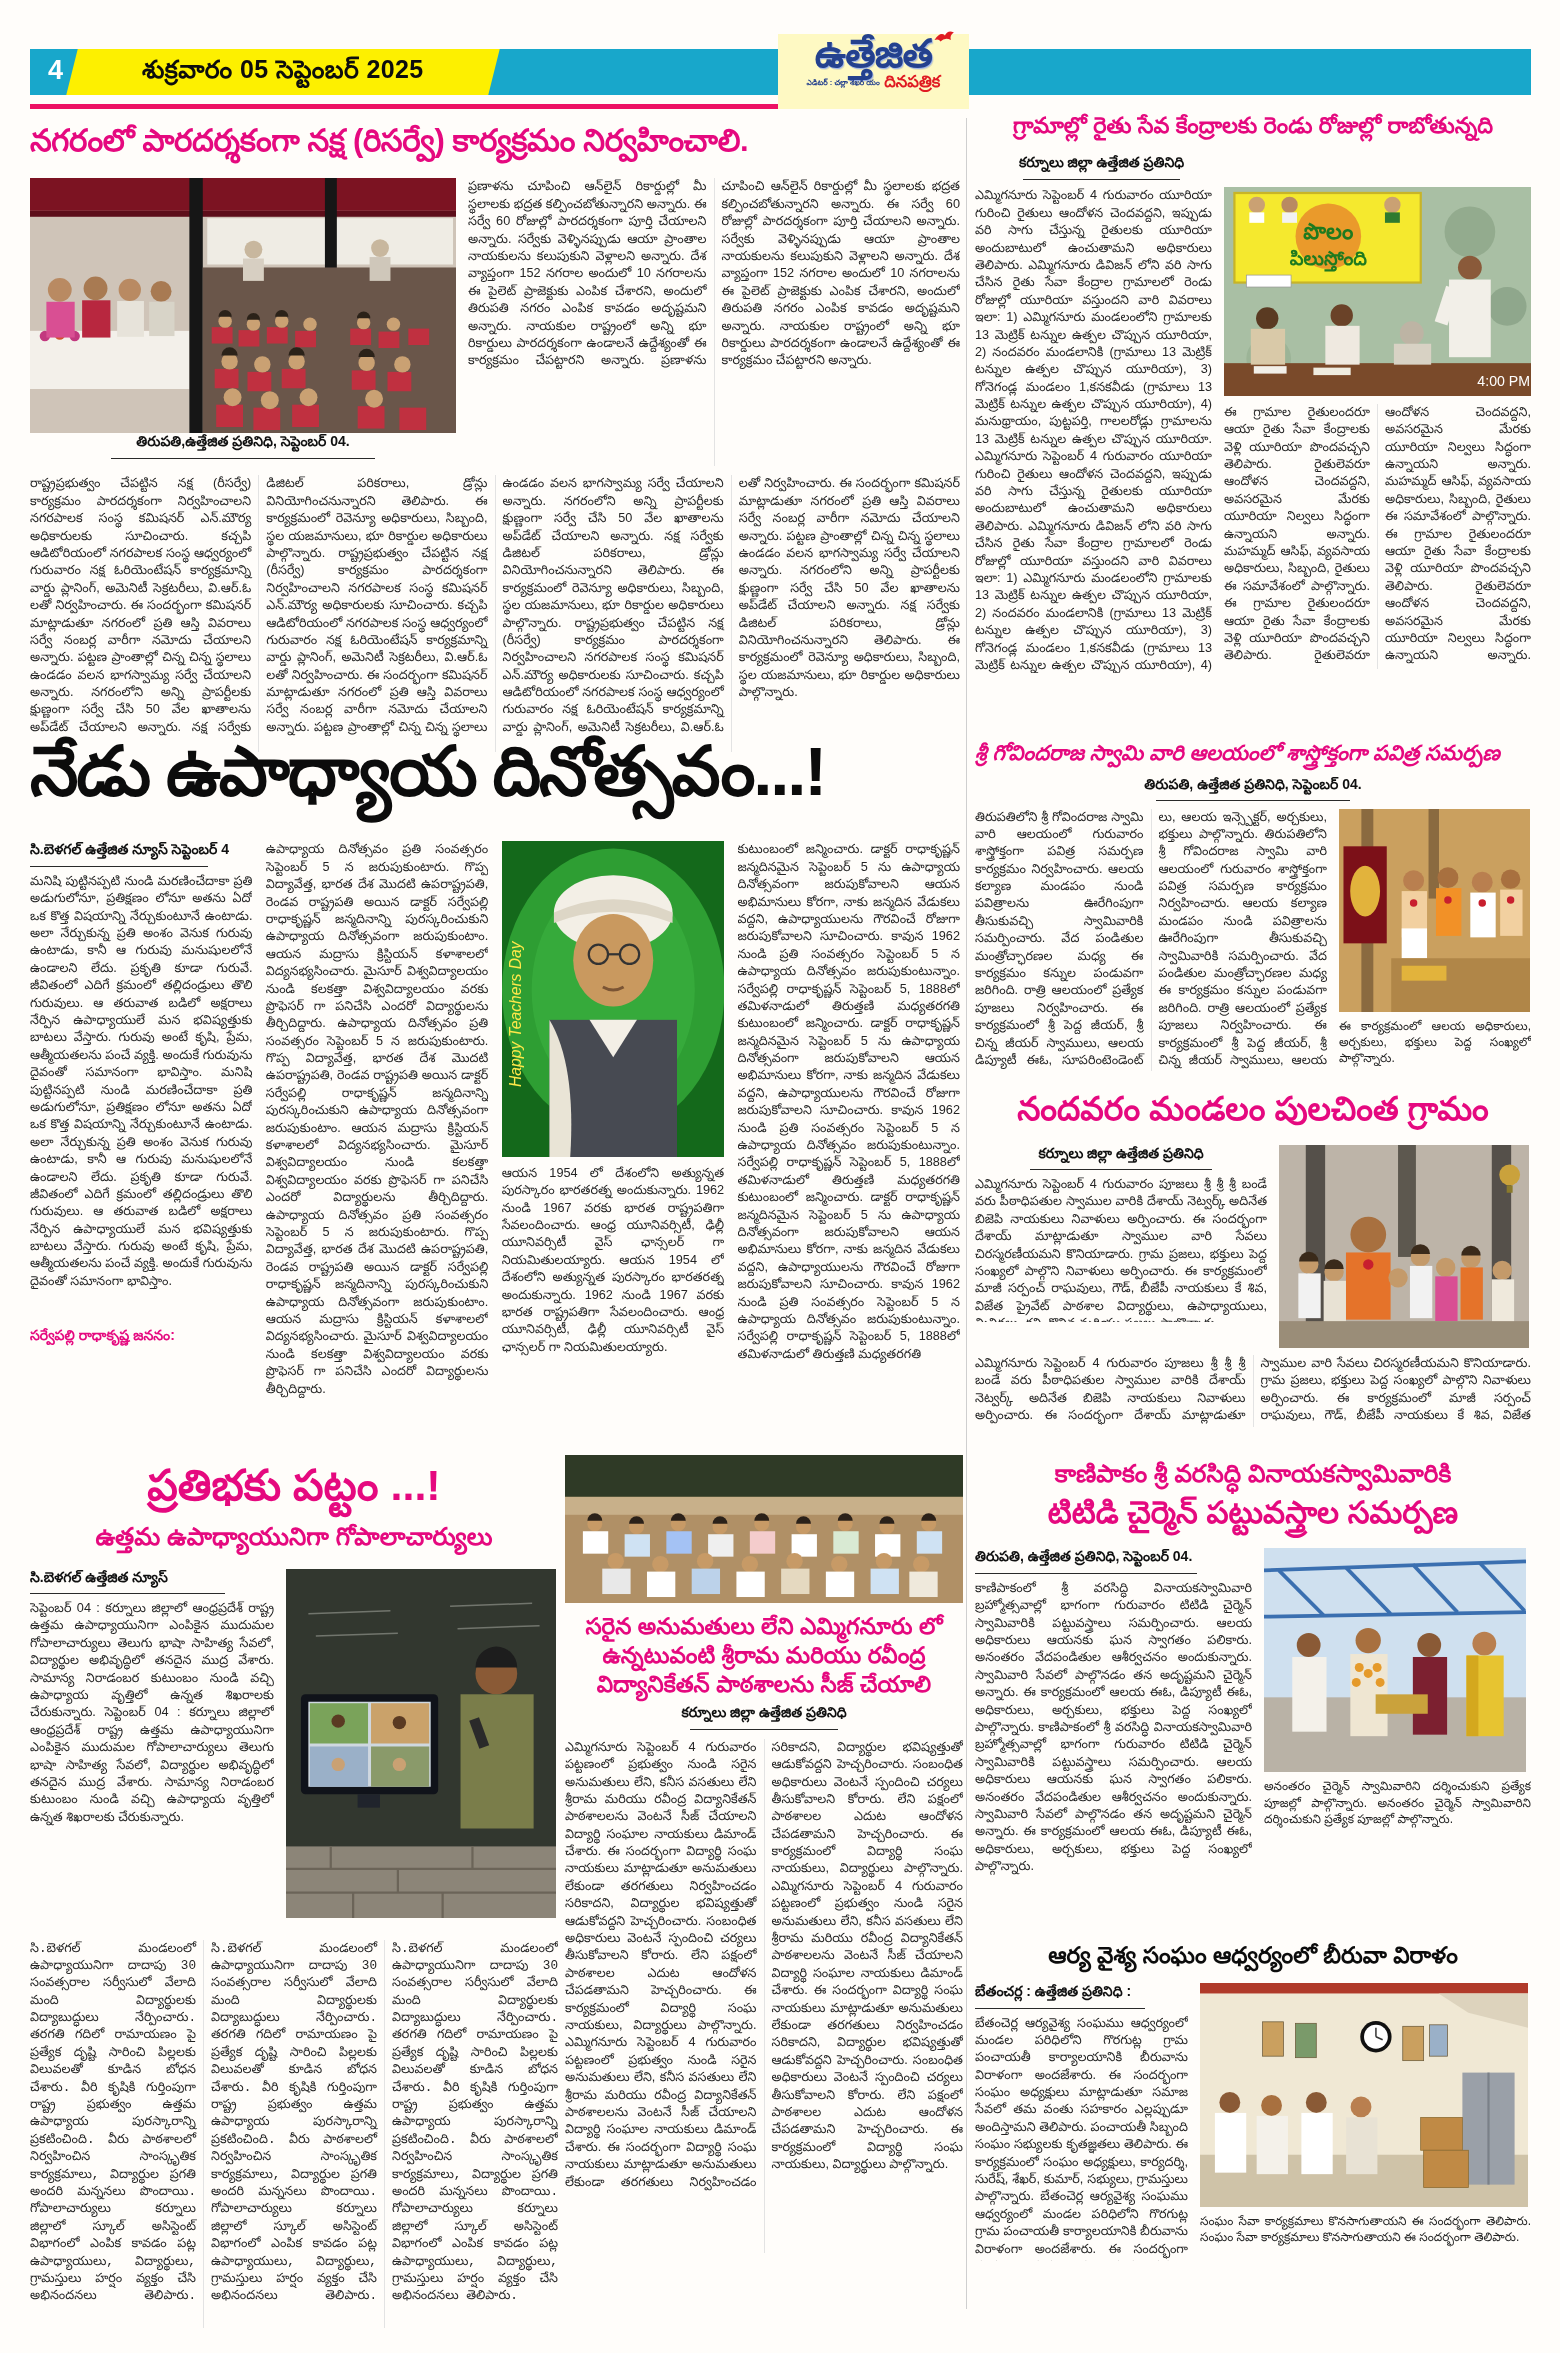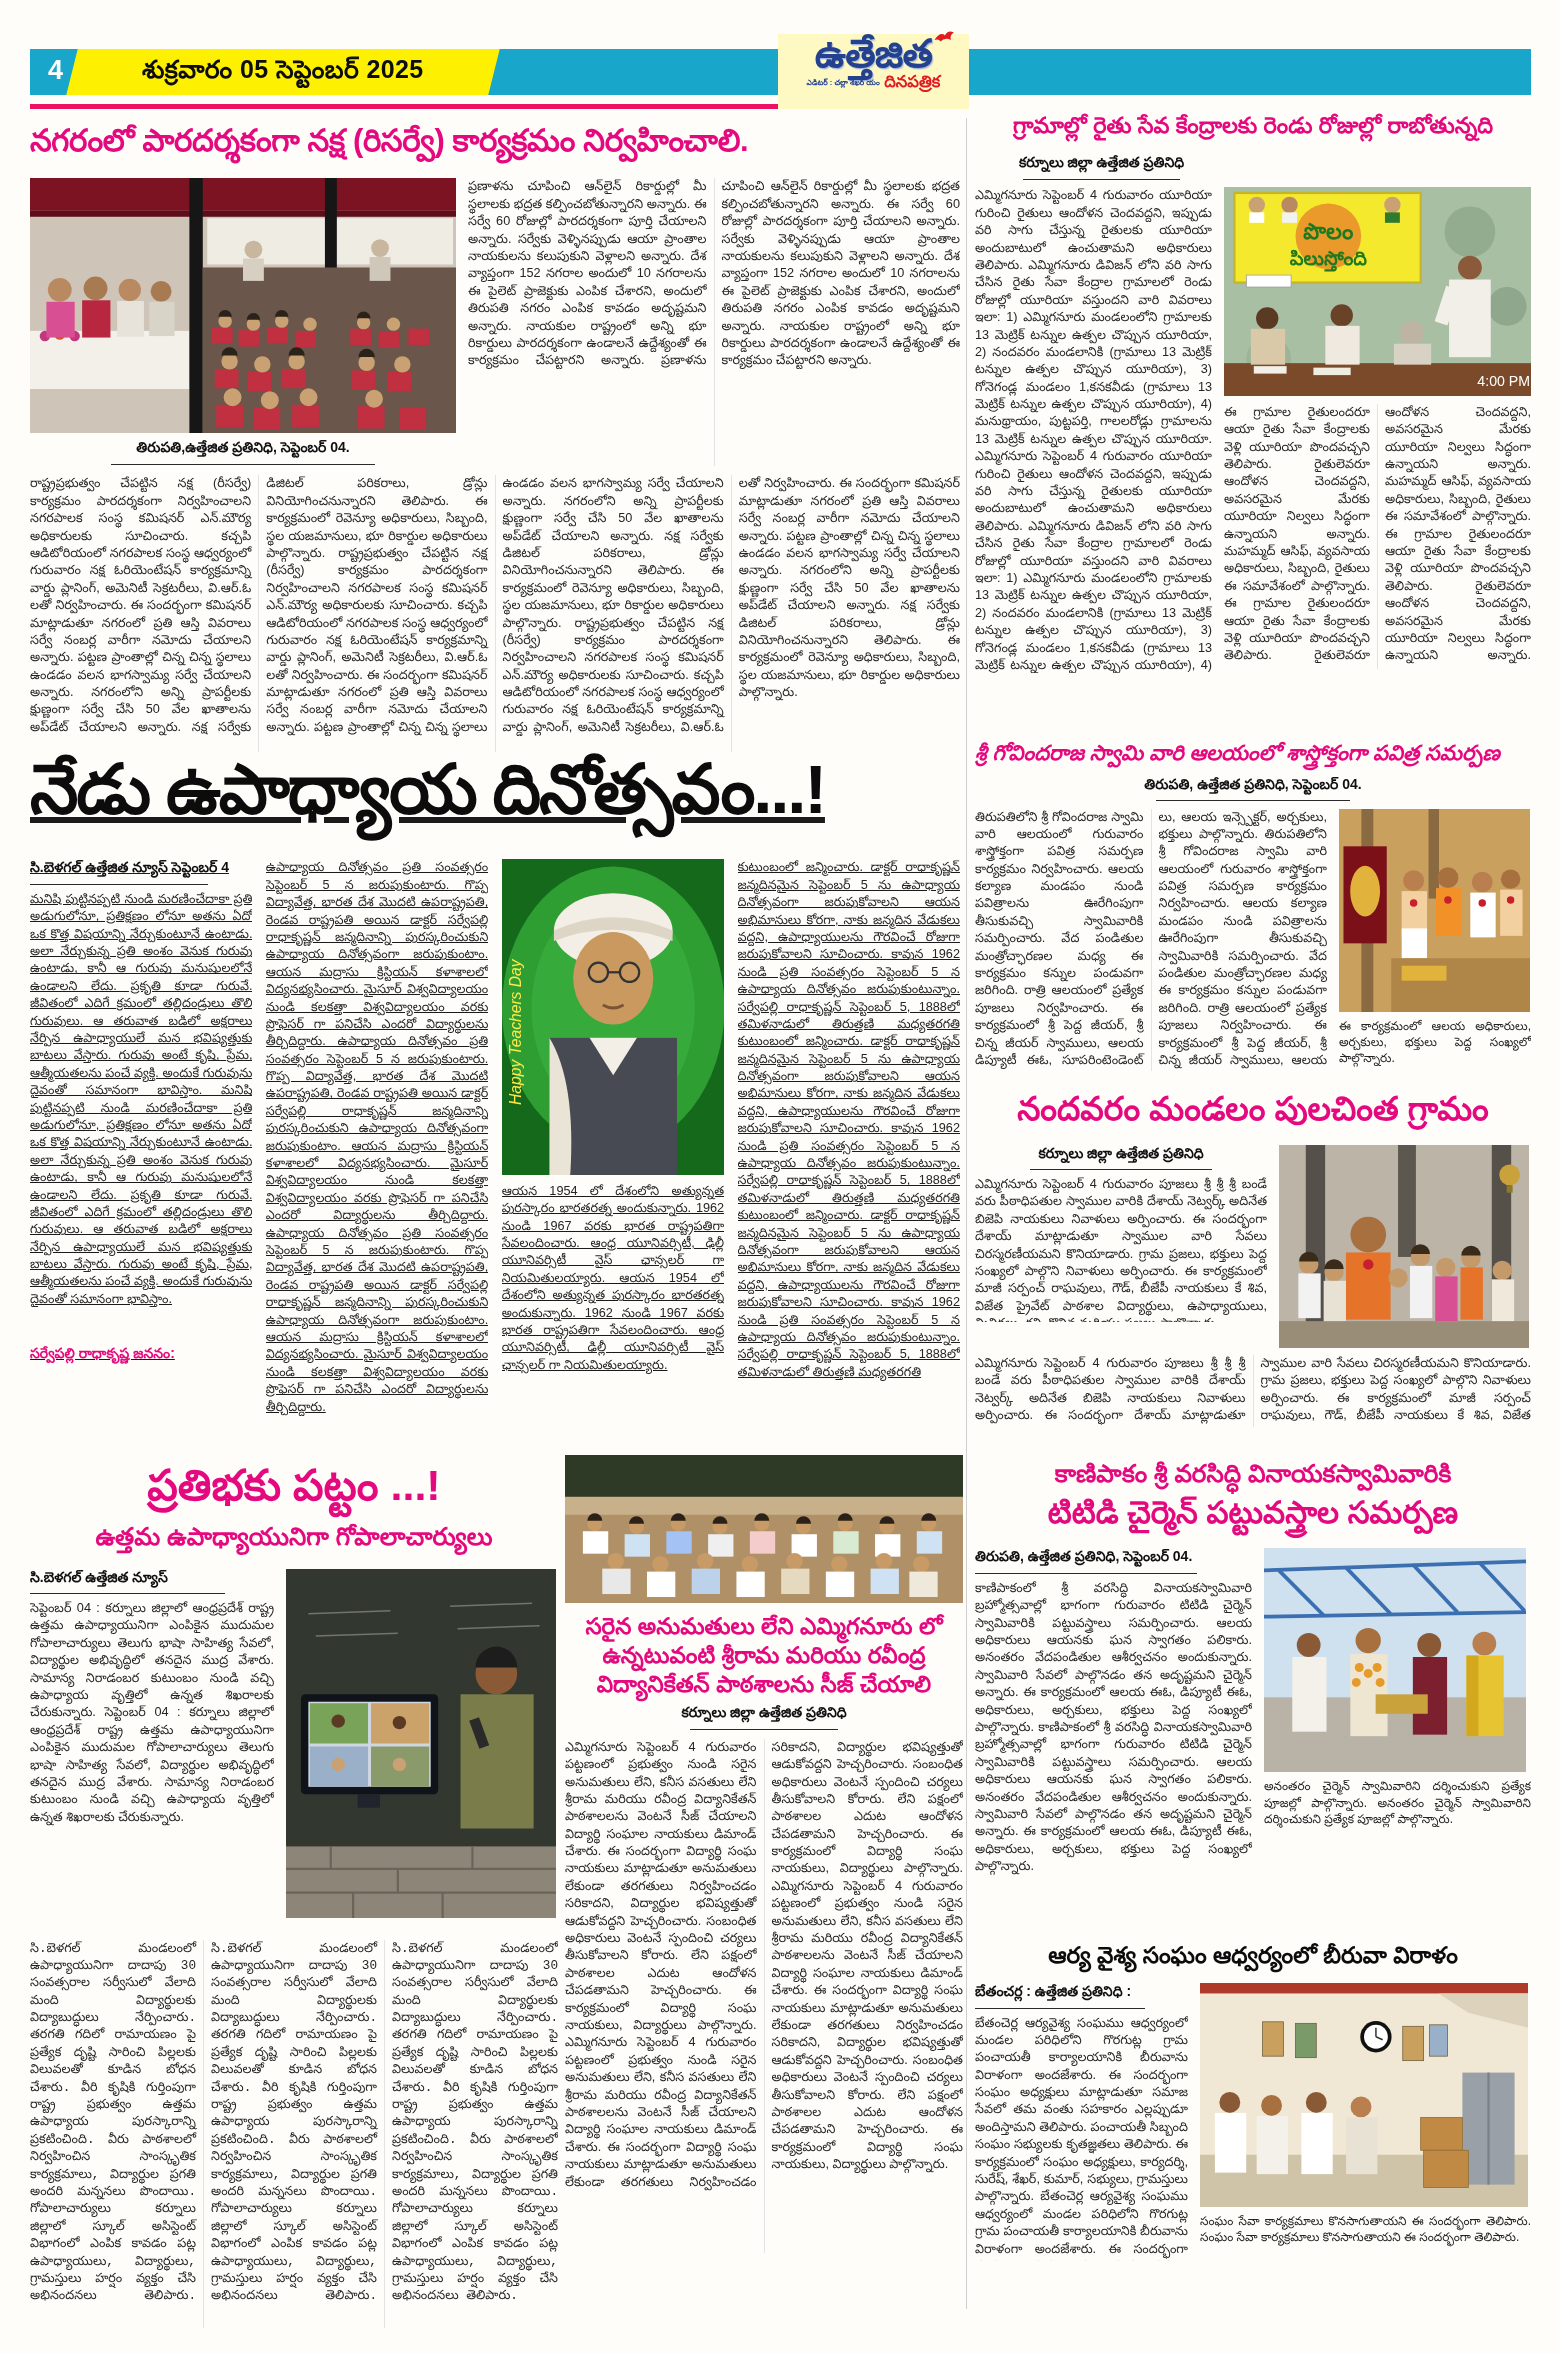--- a/index.html
+++ b/index.html
@@ -41,34 +41,34 @@
   .row{display:flex;gap:12px;}
   section{position:absolute;}
 
   
   #a1{left:30px;top:113px;width:930px;height:634px;}
   #a1 h1{font-size:31px;letter-spacing:-0.4px;margin:10.4px 0 12px;white-space:nowrap;}
   .a1-photo{width:426px;height:255px;}
   .a1-left{width:426px;flex:none;}
   .a1-right{flex:1;height:288px;}
   .a1-bottom{margin-top:9px;height:277px;}
-  #a1 .byline{margin-top:6px;text-align:center;}
+  #a1 .byline{text-align:center;}
 
   
   #a2{left:975px;top:113px;width:556px;height:620px;}
   #a2 .hl1{font-size:25px;text-align:center;margin:9px 0 3px;}
   #a2 .hl2{font-size:22.4px;text-align:center;margin:0 0 10.4px;}
   #a2 .byline{width:253px;margin-bottom:7.5px;}
   .a2-leftcol{width:237px;flex:none;height:486px;}
   .a2-rightstack{flex:1;}
   .a2-photo{width:307px;height:209px;}
   .a2-under{margin-top:7.5px;height:265px;}
 
   
-  #a3{left:30px;top:747px;width:930px;height:695px;text-decoration:underline;}
+  #a3{left:30px;top:729px;width:930px;height:695px;}
   #a3 h1{font-size:69px;letter-spacing:-2.2px;margin:3px 0 13.4px;white-space:nowrap;color:#0c0c0c;}
   .a3-grid{display:flex;gap:13.4px;height:575px;}
   .a3-col{flex:1;height:100%;overflow:hidden;}
   .portrait{width:100%;height:316px;margin-bottom:7.5px;}
   .birth-label{font-weight:bold;font-size:14px;margin-top:7.5px;}
 
   
   #a4{left:975px;top:736px;width:556px;height:343px;}
   #a4 h1{font-size:21px;font-style:italic;text-align:left;margin:4.5px 0 6px;}
   #a4 .byline{width:313px;margin:0 auto 7.5px;}

